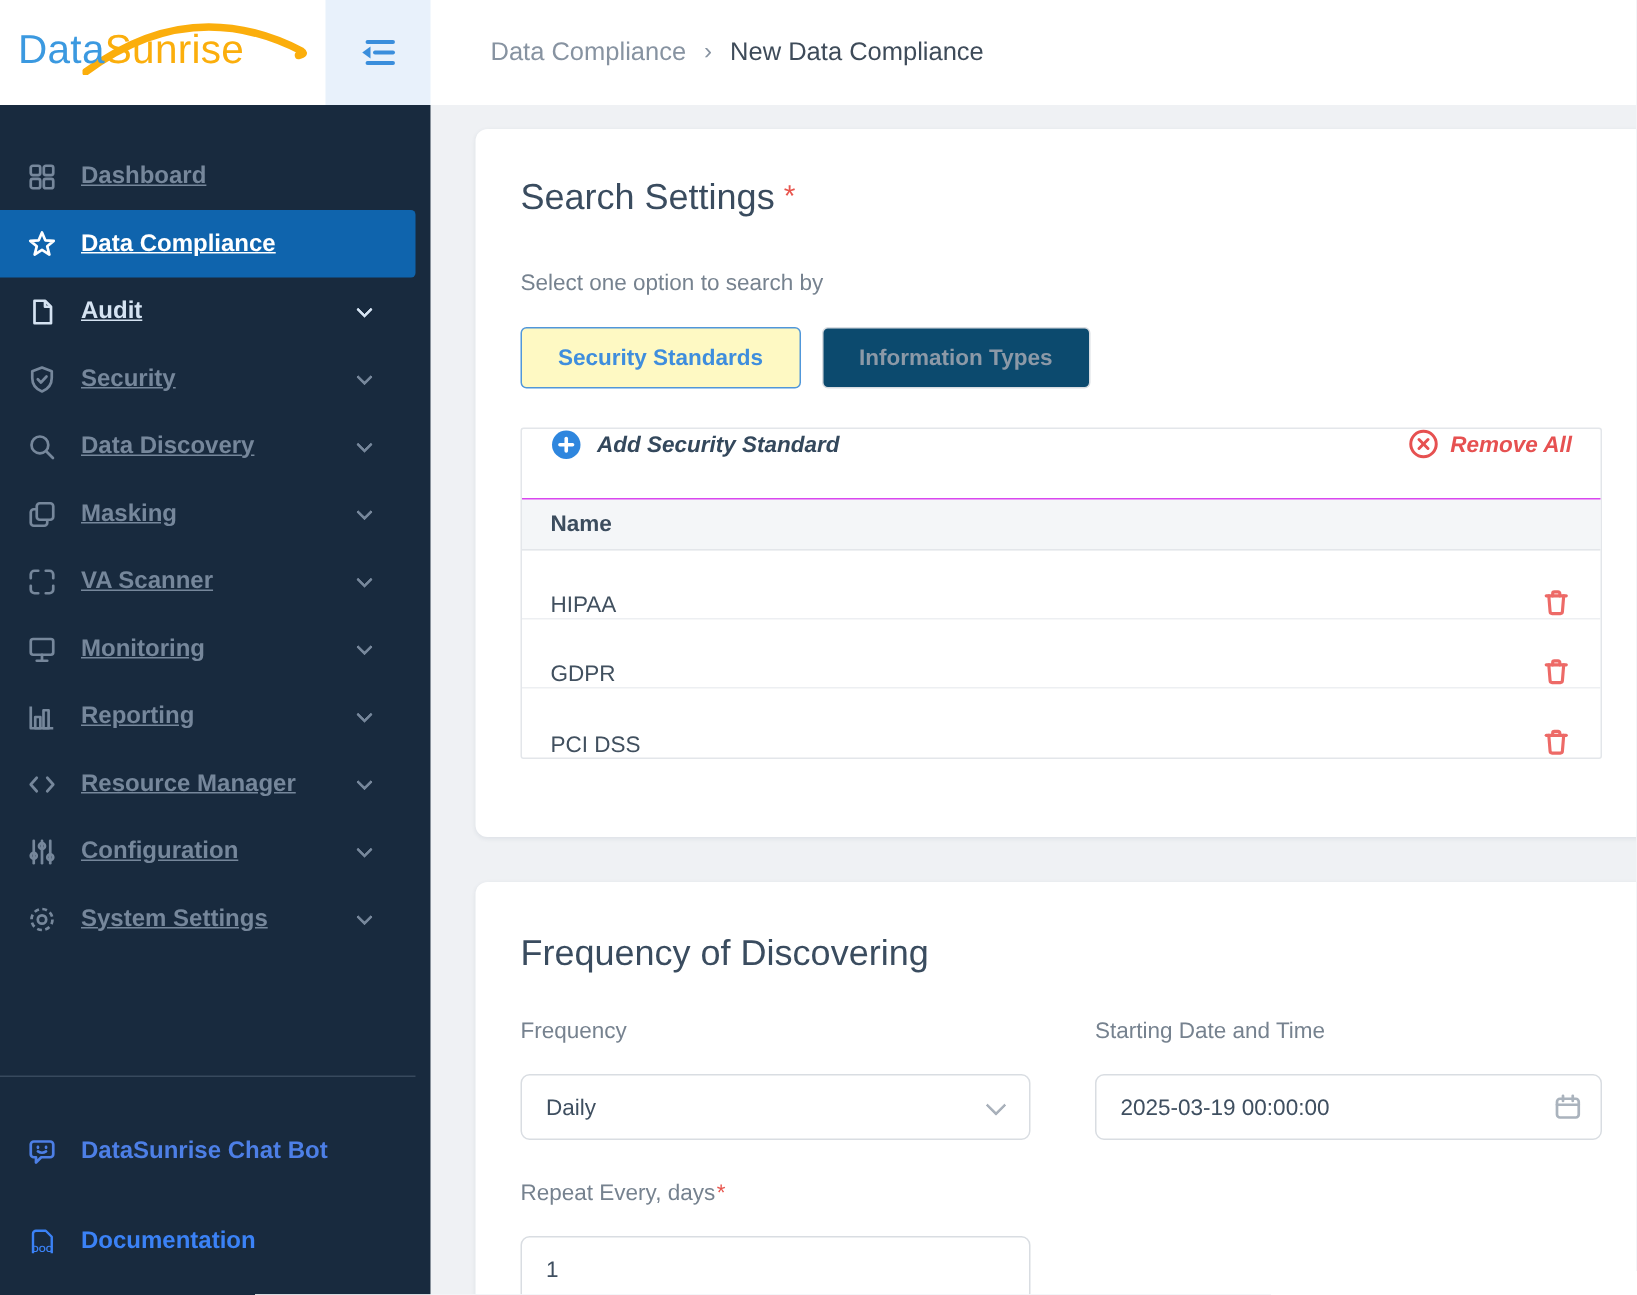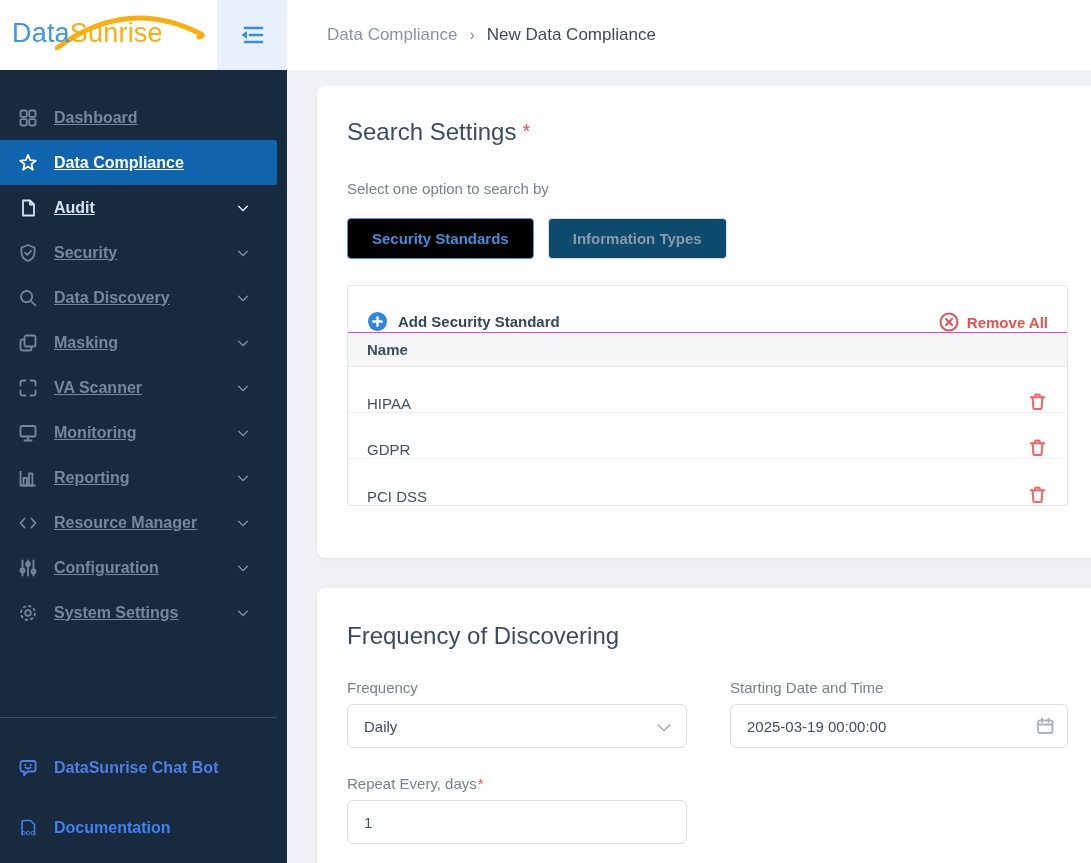--- a/index.html
+++ b/index.html
@@ -38,37 +38,37 @@
   .main { position:absolute; left:287px; top:70px; right:0; bottom:0; background:#eff1f4; overflow:hidden; }
   .card { background:#ffffff; border-radius:8px; box-shadow:0 1px 3px rgba(40,60,90,0.08); margin-left:30px; width:800px; padding-left:30px; }
   .card1 { margin-top:16px; height:472px; padding-top:32px; }
   .card2 { margin-top:30px; height:310px; padding-top:34px; }
   .card-title { font-size:24px; color:#3a4c5f; }
   .req { color:#e8564e; font-size:20px; margin-left:6px; vertical-align:2px; }
   .sub-label { margin-top:34px; font-size:15px; color:#76828f; }
 
   .tabs { margin-top:21px; display:flex; gap:14px; }
   .tab-btn { height:41px; padding:0 24px; font-size:15px; font-weight:700; border-radius:4px; border:1px solid #d9dde2; background:#0c4a6e; color:#8c99a7; font-family:"Liberation Sans", sans-serif; cursor:pointer; }
-  .tab-btn.selected { background:#000000; border-color:#5097da; color:#3f8edd; }
+  .tab-btn.selected { background:#fef9c3; border-color:#5097da; color:#3f8edd; }
 
   .table { margin-top:26px; width:721px; border:1px solid #e3e6ea; border-radius:2px; }
-  .tbl-toolbar { display:flex; align-items:flex-end; height:46px; padding:0 19px; }
+  .tbl-toolbar { display:flex; align-items:flex-start; height:46px; padding:0 19px;font-style:italic; }
   .tool-add { display:flex; align-items:center; gap:10px; color:#34485c; font-size:15px; font-weight:700; cursor:pointer; }
   .tool-remove { margin-left:auto; display:flex; align-items:center; gap:8px; color:#e65151; font-size:15px; font-weight:700; cursor:pointer; }
   .tbl-head { display:flex; align-items:center; height:35px; padding:0 19px; background:#f4f6f8; border-top:1px solid #d946ef; border-bottom:1px solid #e3e6ea; font-size:15px; font-weight:700; color:#3c4d5e; }
   .tbl-row { display:flex; align-items:flex-end; height:46px; padding:0 19px; font-size:15px; color:#41505f; border-bottom:1px solid #edeff2; }
   .tbl-row:last-child { border-bottom:none; }
   .trash-btn { margin-left:auto; background:none; border:none; cursor:pointer; padding:0; display:flex; }
 
   .field-row { margin-top:29px; display:flex; gap:43px; }
   .field-col1 { width:340px; }
   .field-col2 { width:338px; }
   .field-label { font-size:15px; color:#76828f; }
   .field-label .req2 { color:#e8564e; margin-left:1px; }
-  .field-box { position:relative; margin-top:8px; height:44px; }
+  .field-box { position:relative; margin-top:20px; height:44px; }
   .field-box input { width:100%; height:44px; border:1px solid #d9dde2; border-radius:6px; padding:0 40px 0 16px; font-size:15px; color:#3f4f60; font-family:"Liberation Sans", sans-serif; background:#ffffff; outline:none; }
   .sel-chev { position:absolute; right:18px; top:16px; width:10px; height:10px; border-right:2px solid #a9b1bb; border-bottom:2px solid #a9b1bb; transform:rotate(45deg); border-radius:1px; pointer-events:none; }
   .cal-btn { position:absolute; right:12px; top:11px; background:none; border:none; padding:0; cursor:pointer; display:flex; }
   .repeat-block { margin-top:27px; }
 </style>
 </head>
 <body>
 
 <div class="app">
 

